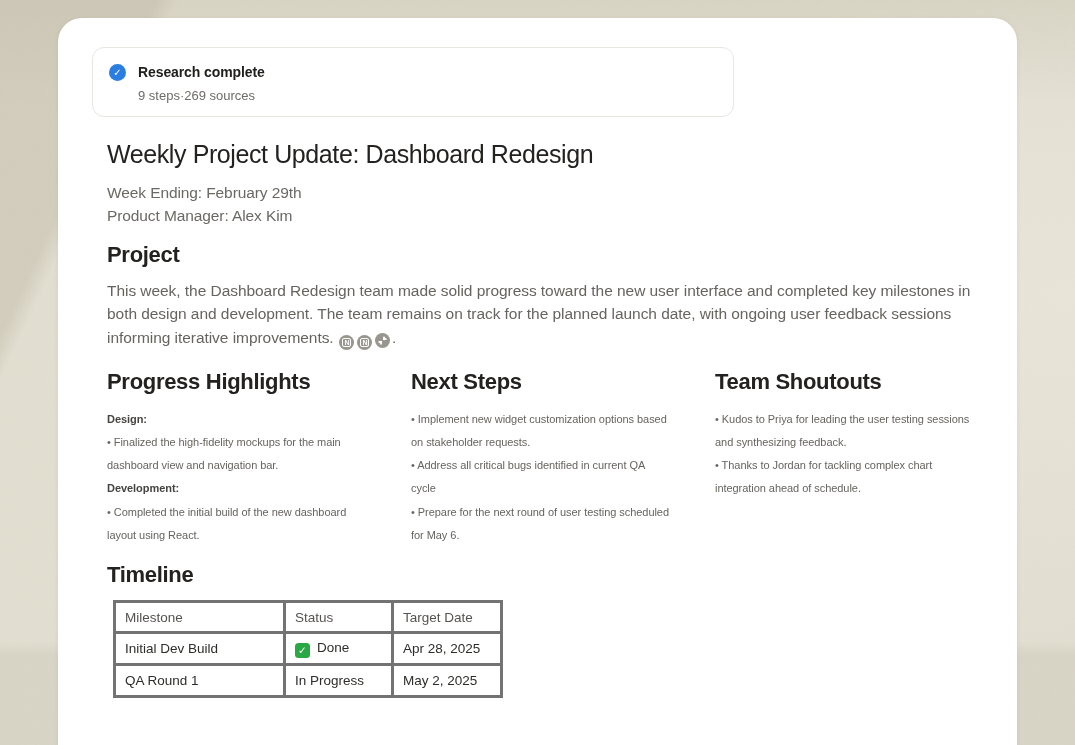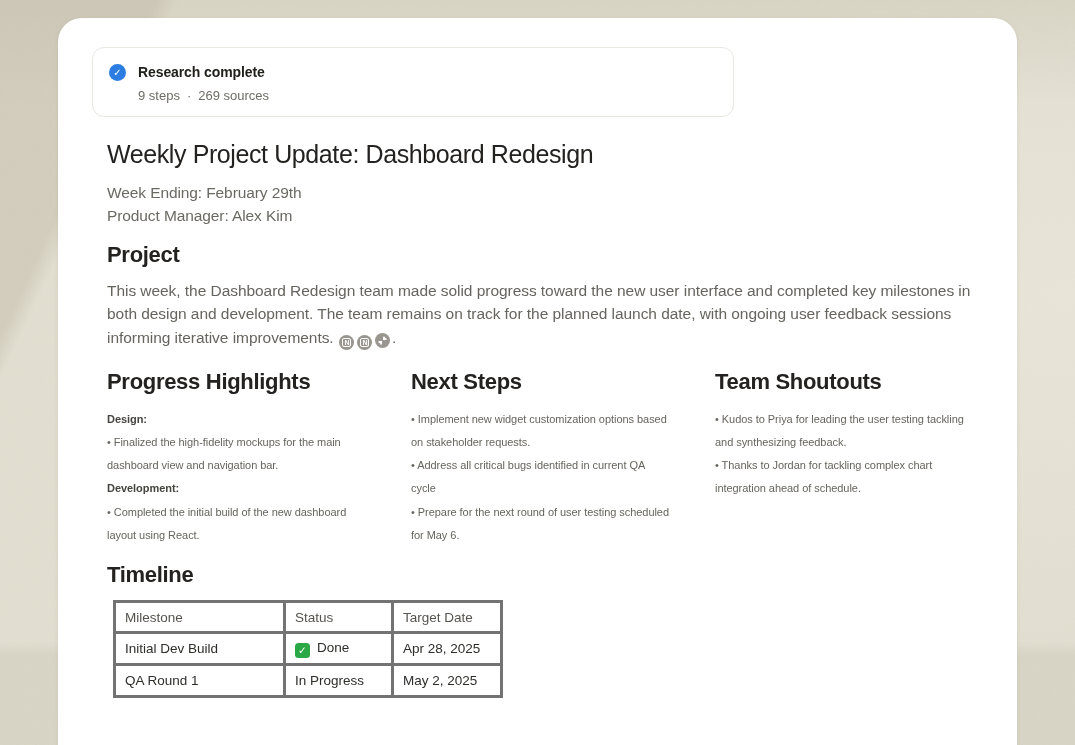--- a/index.html
+++ b/index.html
@@ -32,21 +32,21 @@
     background:#fff; display:flex; align-items:flex-start;
     padding:15px 16px; cursor:pointer;
   }
   .check-circle {
     width:17px; height:17px; border-radius:50%; background:#2b7de1;
     color:#fff; font-size:10px; font-weight:bold; line-height:17px;
     text-align:center; flex:0 0 auto; margin-top:1px;
   }
   .banner-text { margin-left:12px; }
   .banner-title { font-size:14px; font-weight:600; color:#21201d; letter-spacing:-.1px; }
-  .banner-sub { margin-top:7px; font-size:13px; color:#6e6c66; display:flex; gap:7px; align-items:center; }
+  .banner-sub { margin-top:7px; font-size:13px; color:#6e6c66; display:flex; gap:0; align-items:center; }
 
   
   .doc { margin-left:49px; width:868px; color:#64625c; }
   h1.doc-title {
     margin-top:22px; font-size:25px; line-height:30px; font-weight:400;
     color:#232220; letter-spacing:-.4px;
   }
   .meta { margin-top:12px; font-size:15.5px; line-height:23px; color:#6b6963; letter-spacing:-.1px; }
   h2.sec {
     font-size:22px; line-height:27px; font-weight:700; color:#232220; letter-spacing:-.3px;
@@ -156,21 +156,21 @@
         <h2 class="sec">Next Steps</h2>
         <div class="col-body">
           <div>• Implement new widget customization options based on stakeholder requests.</div>
           <div>• Address all critical bugs identified in current QA cycle</div>
           <div>• Prepare for the next round of user testing scheduled for May 6.</div>
         </div>
       </div>
       <div class="col">
         <h2 class="sec">Team Shoutouts</h2>
         <div class="col-body">
-          <div>• Kudos to Priya for leading the user testing tackling and synthesizing feedback.</div>
+          <div>• Kudos to Priya for leading the user testing sessions and synthesizing feedback.</div>
           <div>• Thanks to Jordan for tackling complex chart integration ahead of schedule.</div>
         </div>
       </div>
     </div>
 
     <h2 class="sec h2-timeline">Timeline</h2>
 
     <table class="timeline">
       <thead>
         <tr>

